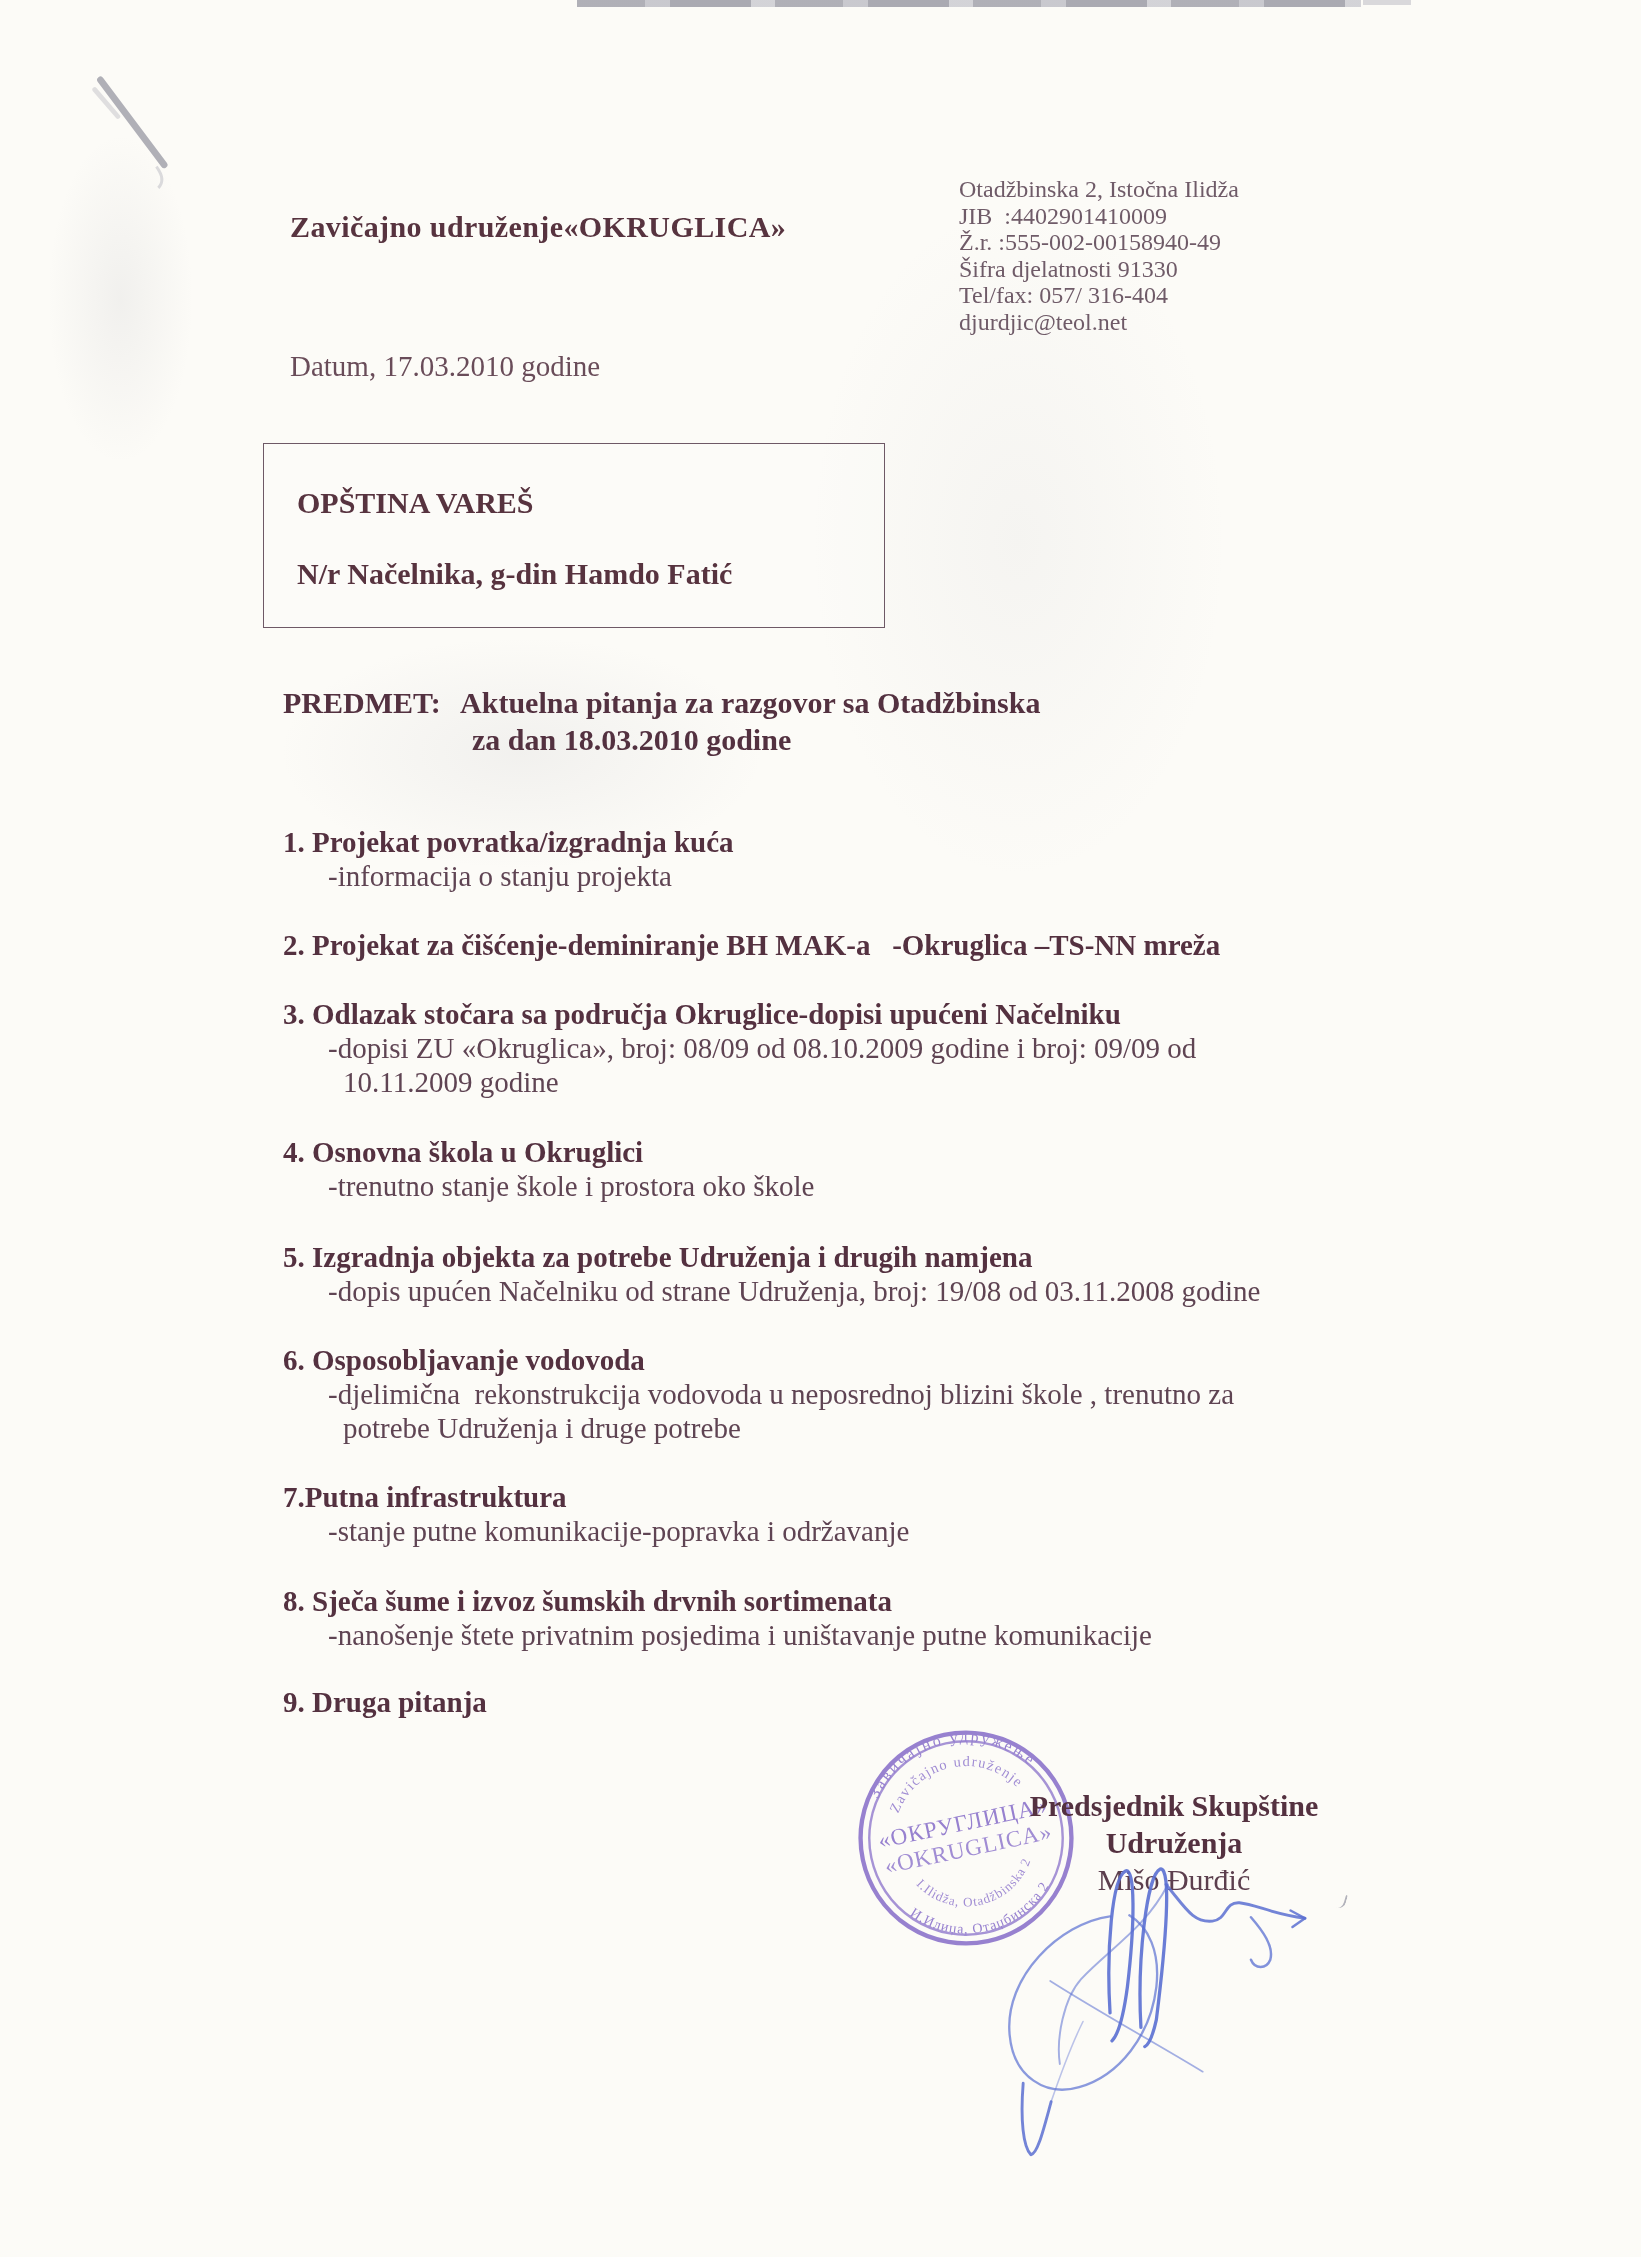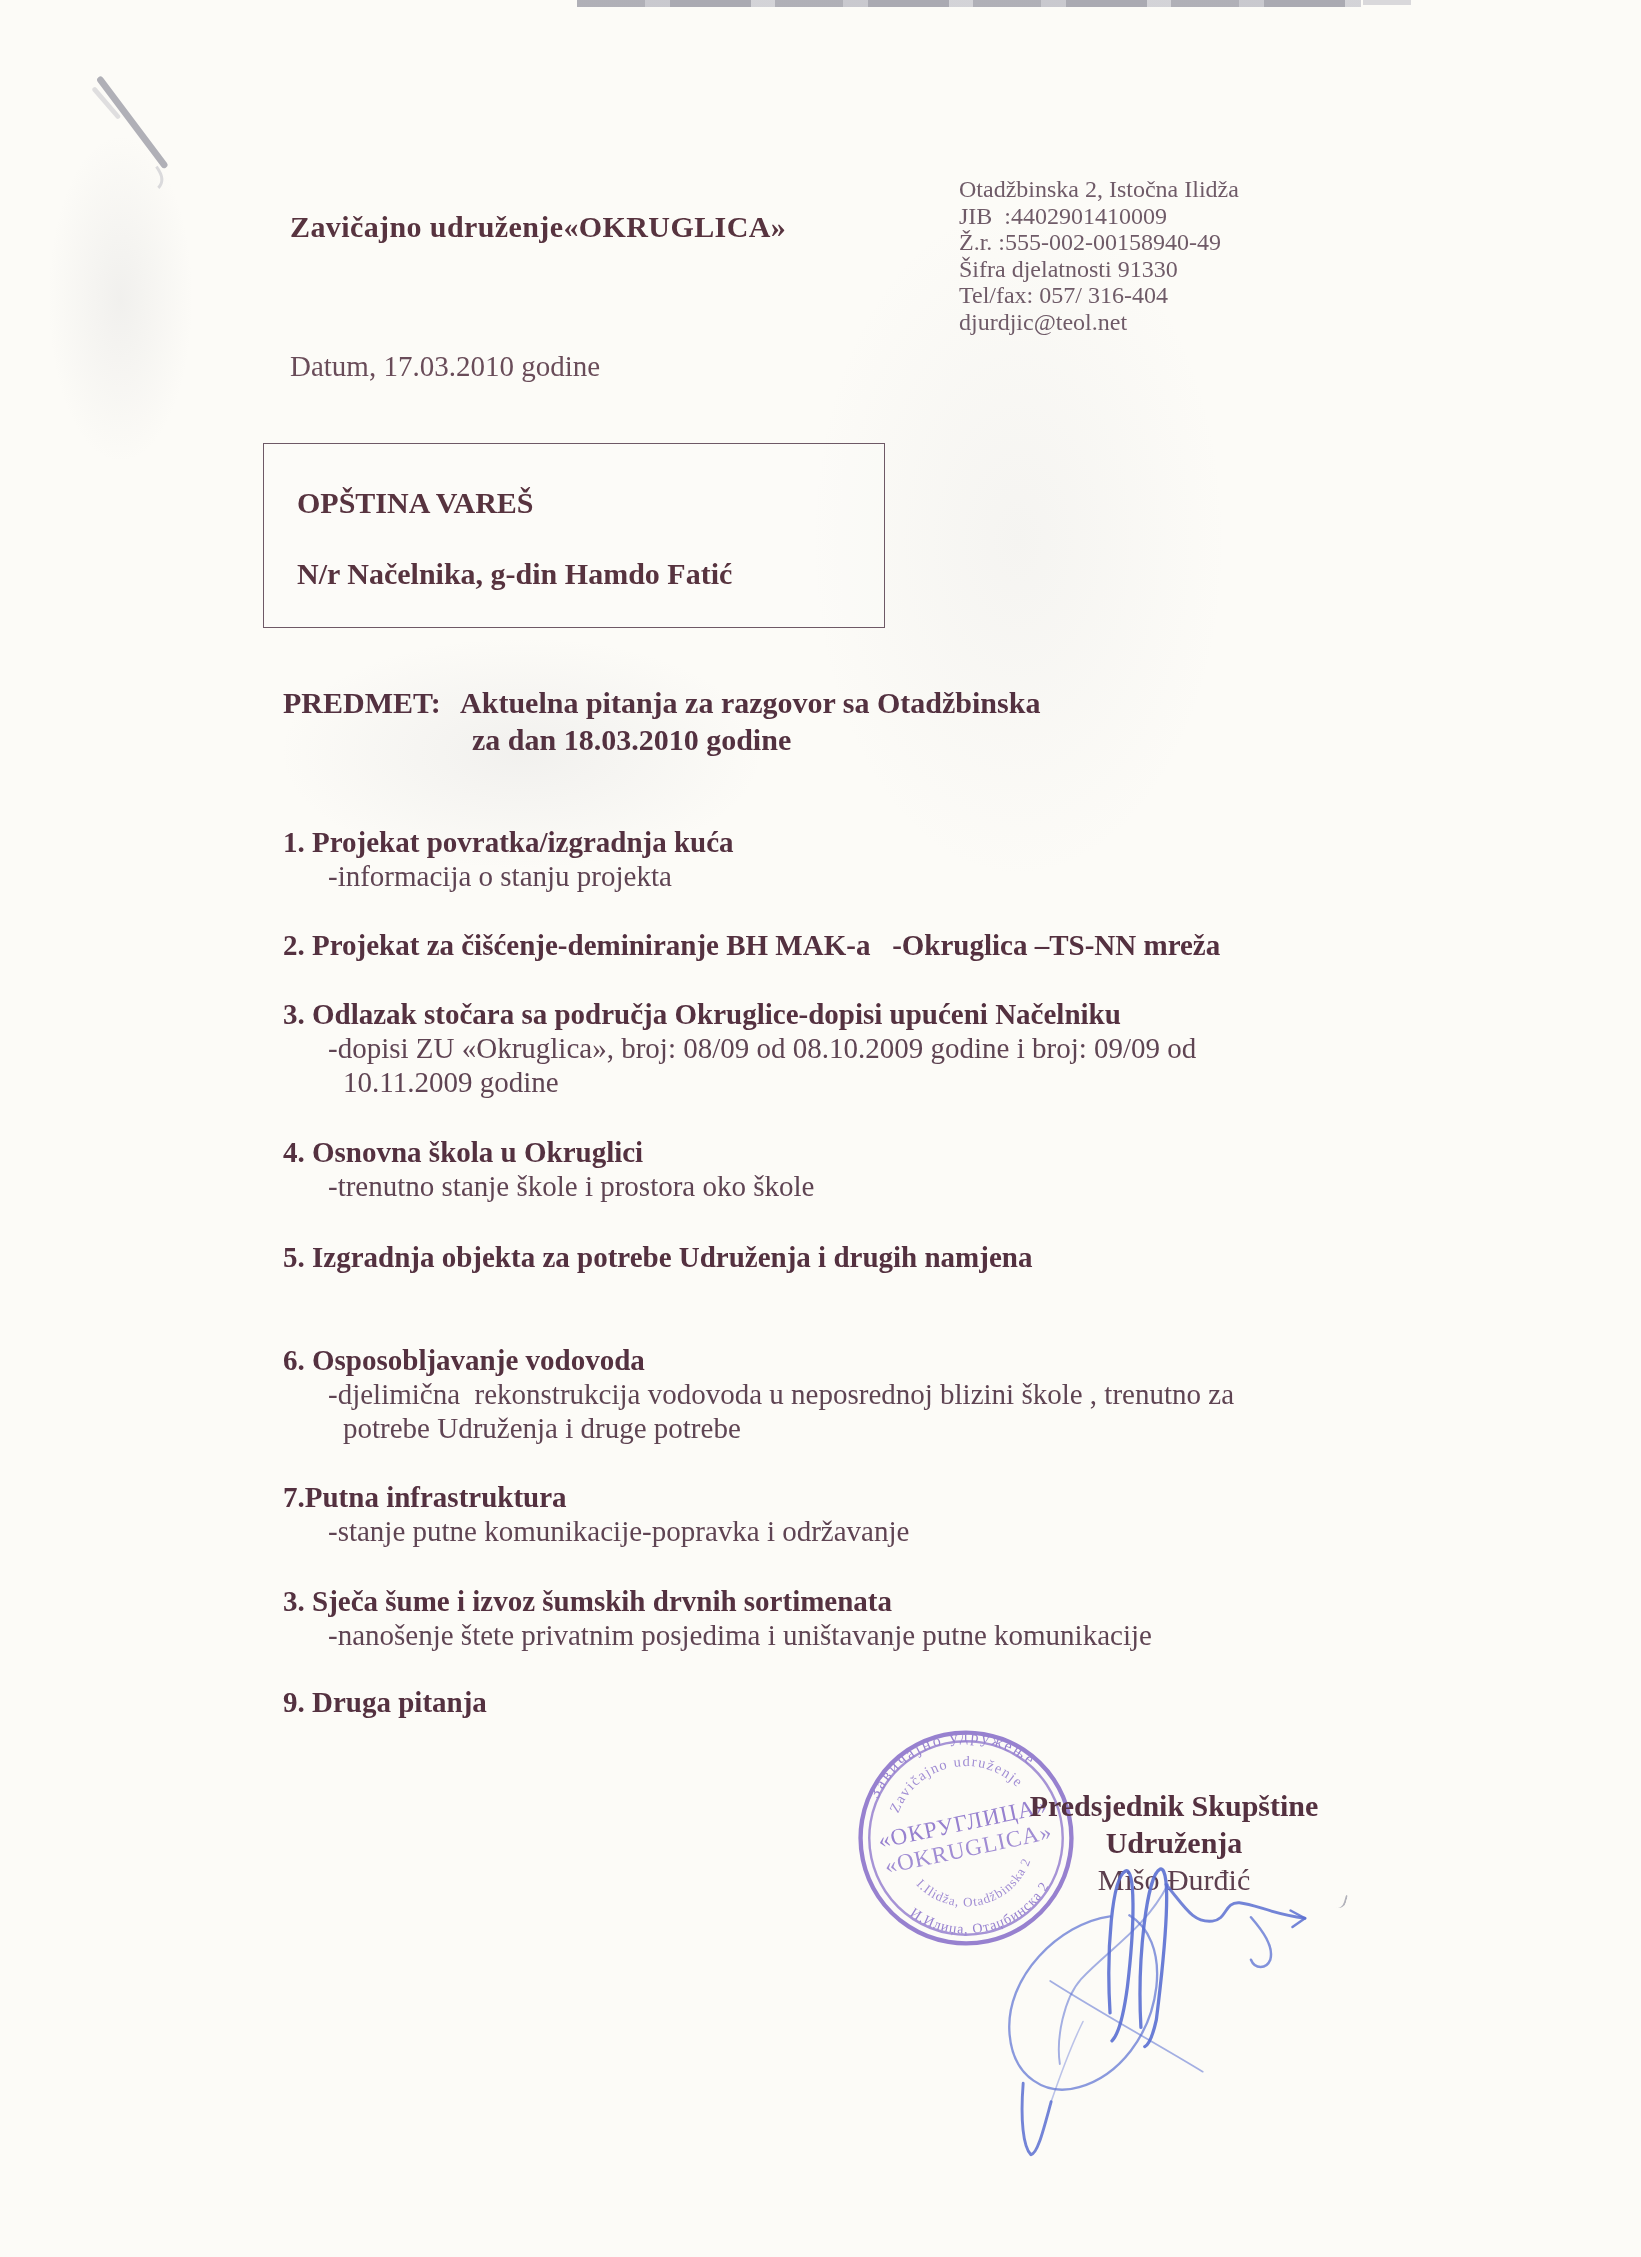--- a/index.html
+++ b/index.html
@@ -99,32 +99,33 @@
     <div class="item-title">3. Odlazak stočara sa područja Okruglice-dopisi upućeni Načelniku</div>
     <div class="item-line">-dopisi ZU «Okruglica», broj: 08/09 od 08.10.2009 godine i broj: 09/09 od</div>
     <div class="item-line cont">10.11.2009 godine</div>
   </div>
   <div class="abs item" style="top:1135px">
     <div class="item-title">4. Osnovna škola u Okruglici</div>
     <div class="item-line">-trenutno stanje škole i prostora oko škole</div>
   </div>
   <div class="abs item" style="top:1240px">
     <div class="item-title">5. Izgradnja objekta za potrebe Udruženja i drugih namjena</div>
+    <div class="item-line">-dopis upućen Načelniku od strane Udruženja, broj: 19/08 od 03.11.2008 godine</div>
   </div>
   <div class="abs item" style="top:1343px">
     <div class="item-title">6. Osposobljavanje vodovoda</div>
     <div class="item-line">-djelimična  rekonstrukcija vodovoda u neposrednoj blizini škole , trenutno za</div>
     <div class="item-line cont">potrebe Udruženja i druge potrebe</div>
   </div>
   <div class="abs item" style="top:1480px">
     <div class="item-title">7.Putna infrastruktura</div>
     <div class="item-line">-stanje putne komunikacije-popravka i održavanje</div>
   </div>
   <div class="abs item" style="top:1584px">
-    <div class="item-title">3. Sječa šume i izvoz šumskih drvnih sortimenata</div>
+    <div class="item-title">8. Sječa šume i izvoz šumskih drvnih sortimenata</div>
     <div class="item-line">-nanošenje štete privatnim posjedima i uništavanje putne komunikacije</div>
   </div>
   <div class="abs item" style="top:1685px">
     <div class="item-title">9. Druga pitanja</div>
   </div>
 
   <svg class="abs stamp-svg" width="236" height="236" viewBox="-122 -122 244 244">
     <g transform="rotate(-12)" opacity="0.8" fill="#7e63c6" font-family="Liberation Serif, DejaVu Serif, serif">
       <circle cx="0" cy="0" r="109" fill="none" stroke="#7e63c6" stroke-width="4.5"></circle>
       <circle cx="0" cy="0" r="100" fill="none" stroke="#7e63c6" stroke-width="2.5" opacity="0.85"></circle>

